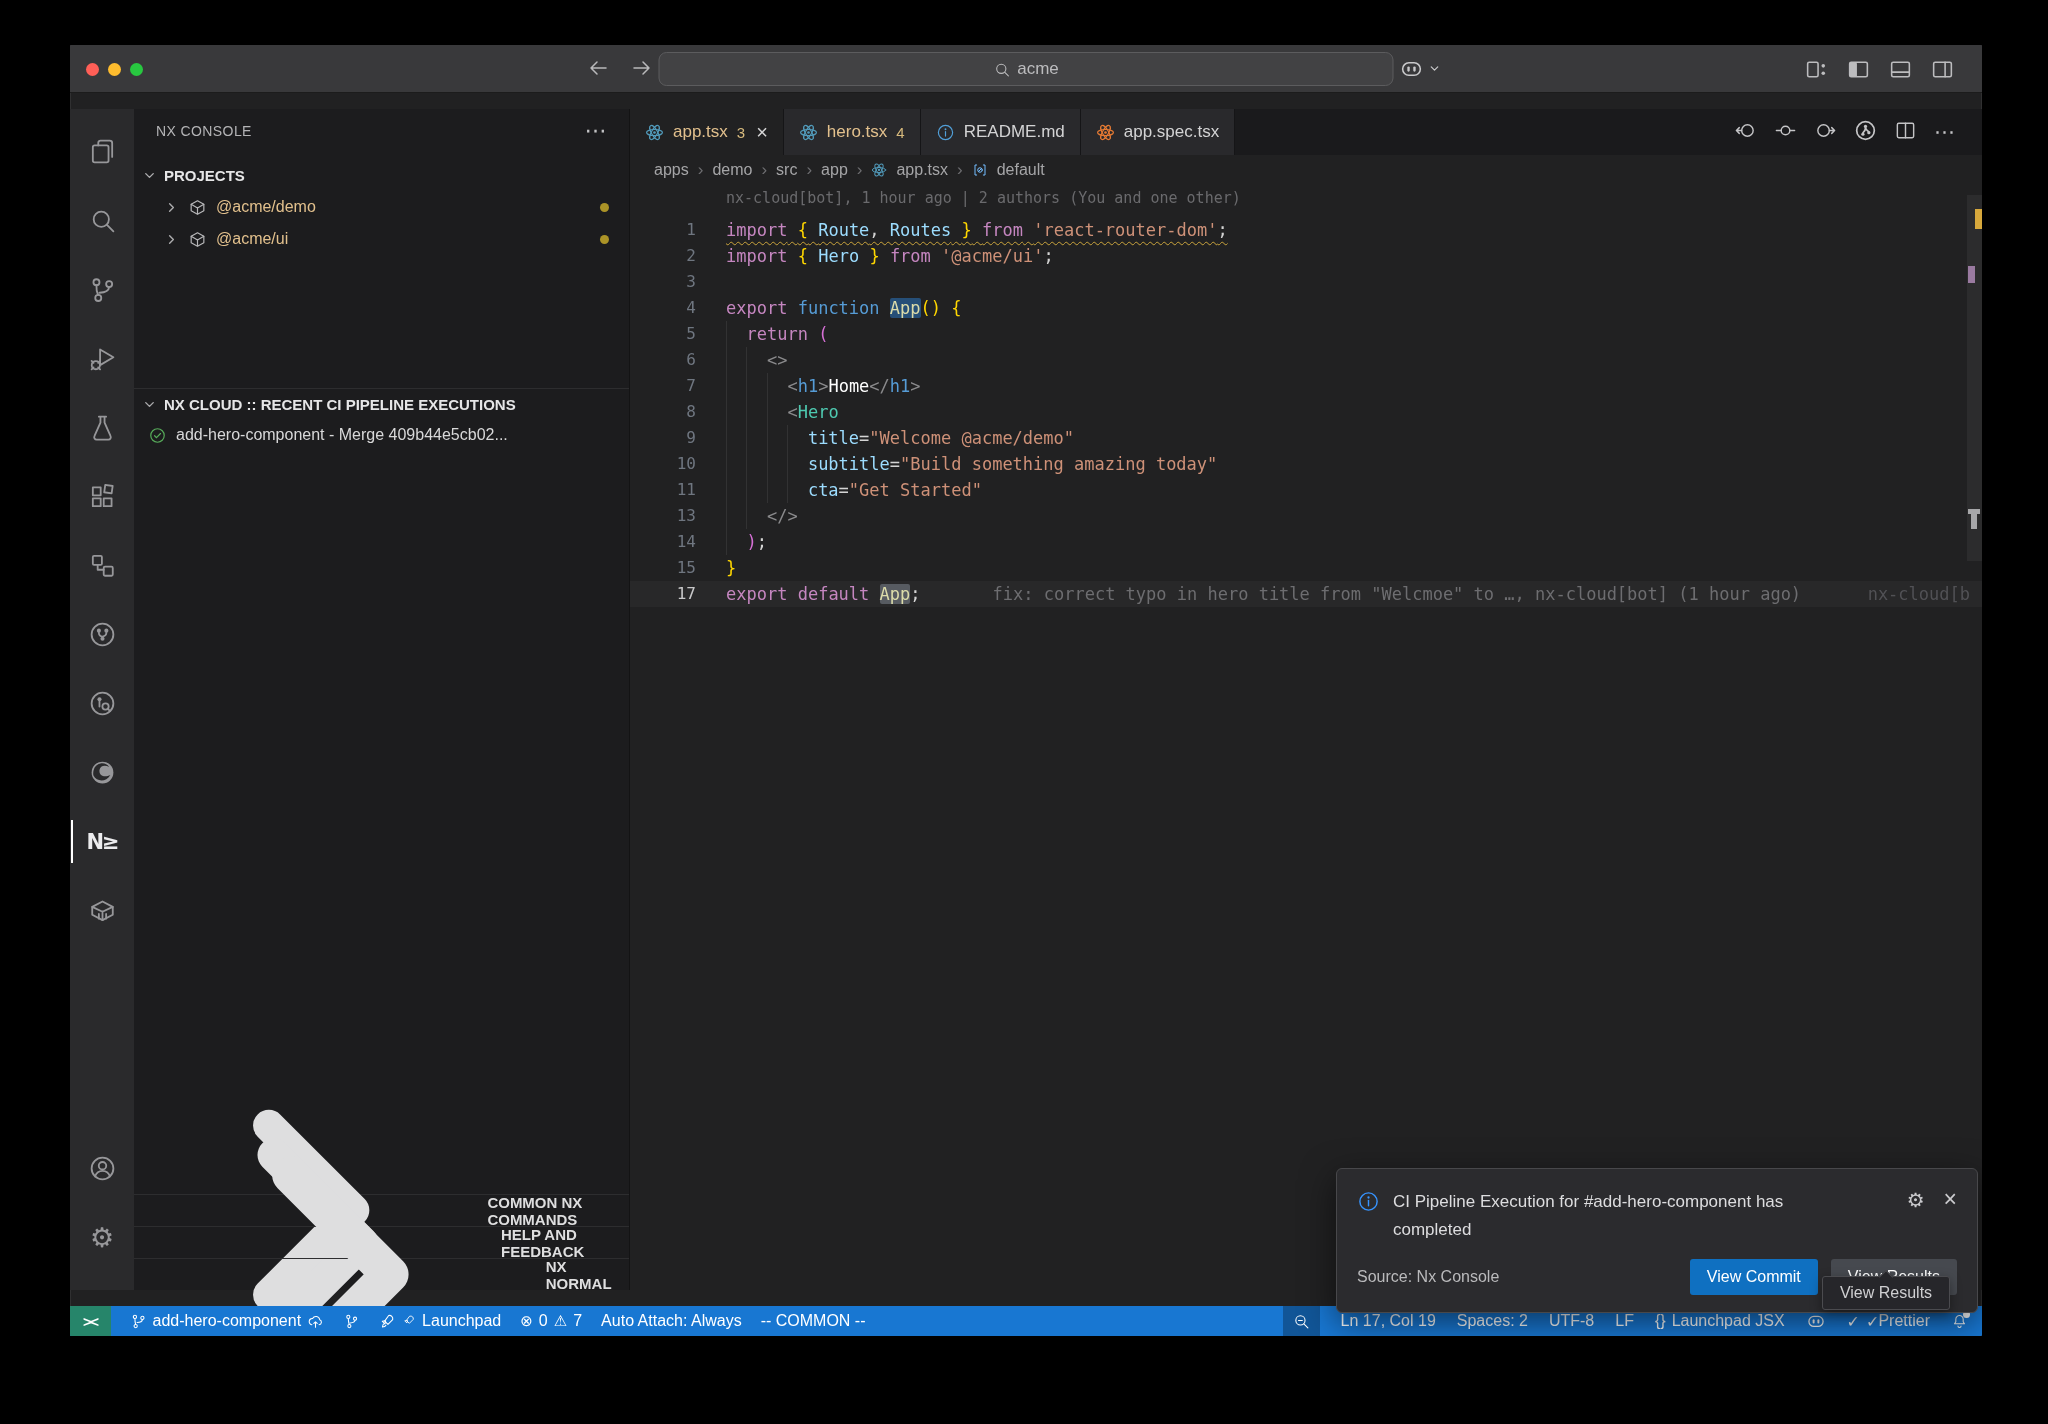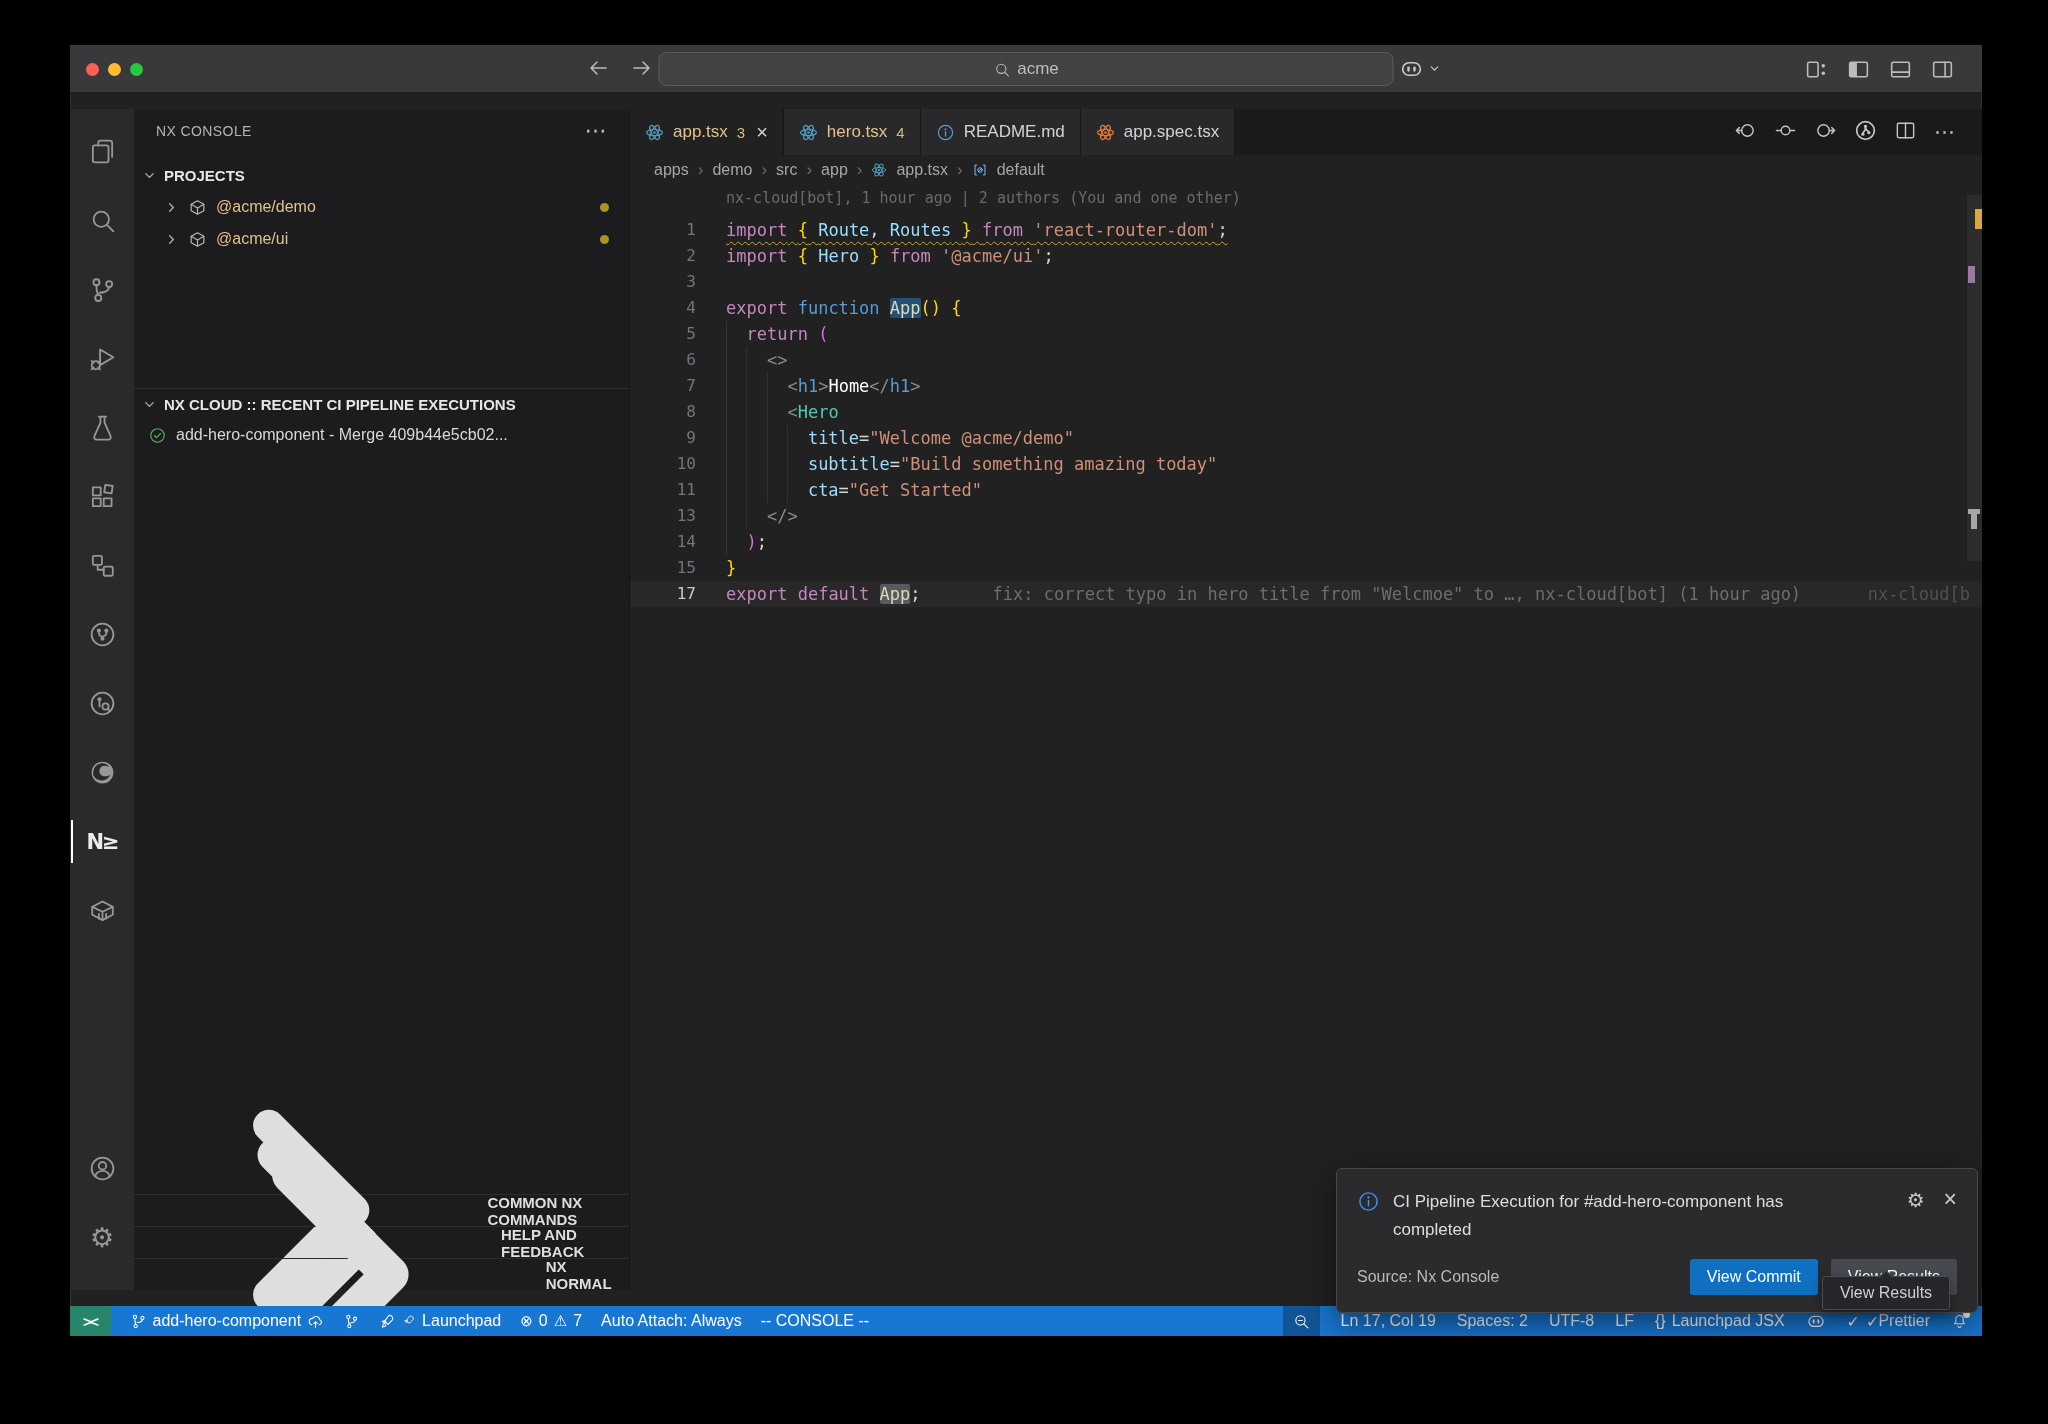--- a/index.html
+++ b/index.html
@@ -567,21 +567,21 @@
     <div class="sb-item">
       <span class="sb-glyph">⊗</span>
       <span>0</span>
       <span class="sb-glyph">⚠</span>
       <span>7</span>
     </div>
     <div class="sb-item">
         <span>Auto Attach: Always</span>
       </div>
     <div class="sb-item">
-        <span>-- CONSOLE --</span>
+        <span>-- COMMON --</span>
       </div>
 
     <div class="sb-right">
       <div class="zoombox">
         <svg viewBox="0 0 24 24" style="width:17px;height:17px">
             <circle cx="10.5" cy="10.5" r="6.5"></circle>
             <path d="M15.3 15.3L21 21M7.8 10.5h5.4"></path>
           </svg>
       </div>
       <div class="sb-item">

